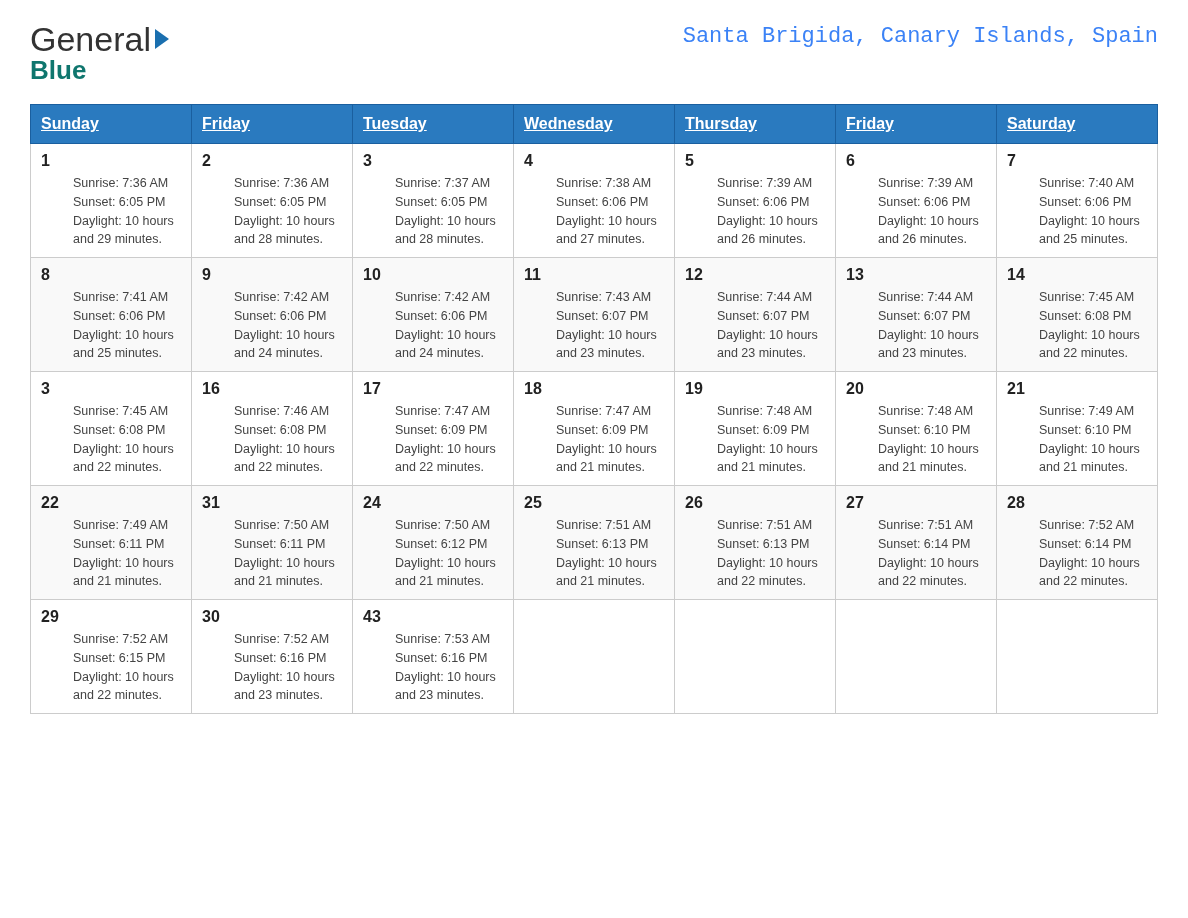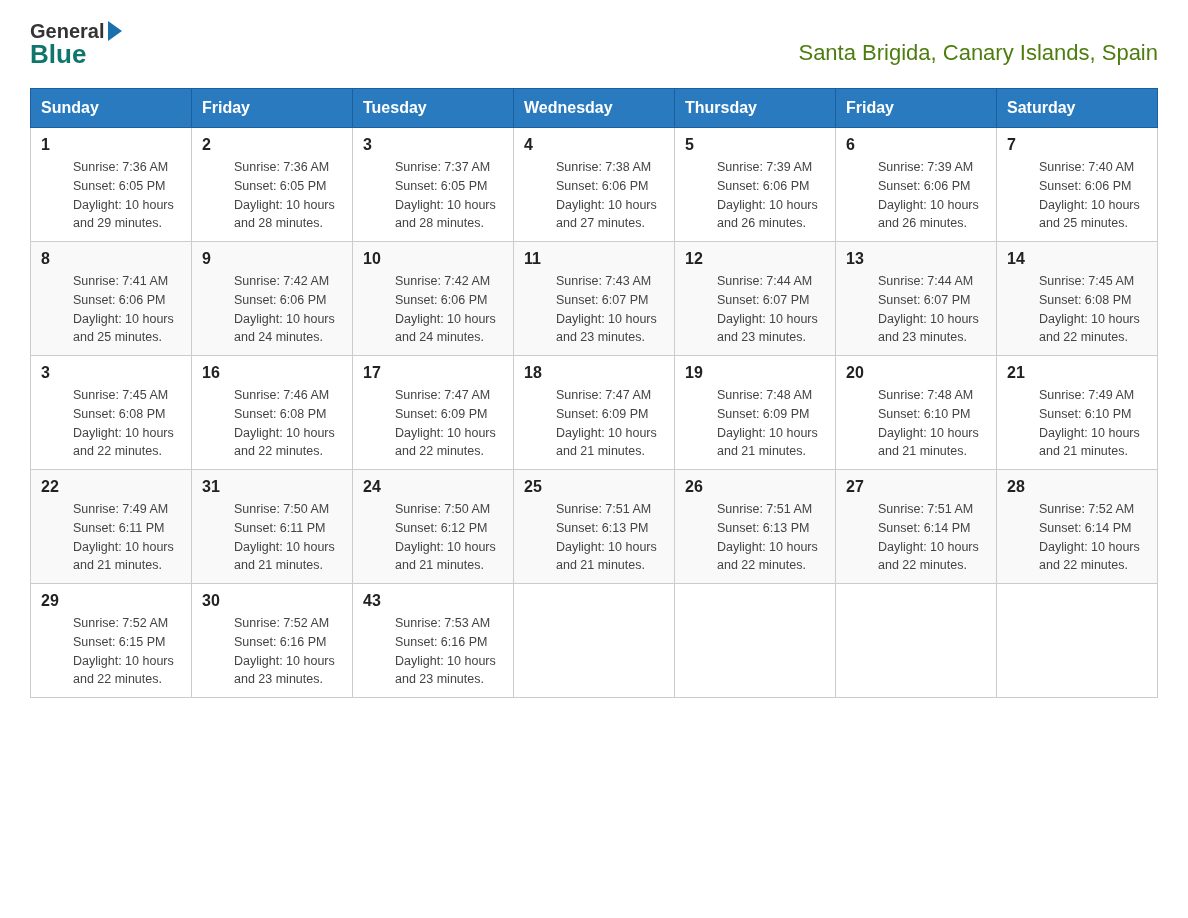--- a/index.html
+++ b/index.html
@@ -19,22 +19,22 @@
     .logo {
       display: flex;
       flex-direction: column;
       align-items: flex-start;
     }
     .logo-top {
       display: flex;
       align-items: center;
     }
     .logo-general {
-      font-size: 20px;
-      font-weight: bold;
+      font-size: 34px;
+      font-weight: normal;
       color: #333;
     }
     .logo-arrow {
       width: 0;
       height: 0;
       border-left: 14px solid #1a6faf;
       border-top: 10px solid transparent;
       border-bottom: 10px solid transparent;
       margin-left: 4px;
       margin-top: -2px;
@@ -50,36 +50,38 @@
       text-align: right;
     }
     .month-title {
       font-size: 52px;
       font-weight: bold;
       color: #222;
       line-height: 1.1;
     }
     .location-title {
       font-size: 22px;
-      color: #4d7c0f;
-      margin-top: 20px;
+      color: #3b82f6;
+      margin-top: 4px;
+      font-family: Liberation Mono, monospace;
     }
     .calendar {
       width: 100%;
       border-collapse: collapse;
       border: 1px solid #ccc;
     }
     .calendar th {
       background-color: #2a7abf;
       color: #fff;
       font-size: 16px;
       font-weight: bold;
       padding: 10px 10px;
       text-align: left;
       border: 1px solid #1a5f9f;
+      text-decoration: underline;
     }
     .calendar td {
       vertical-align: top;
       padding: 8px 10px;
       border: 1px solid #ccc;
       font-size: 13px;
       color: #333;
       width: calc(100% / 7);
       min-height: 110px;
     }

